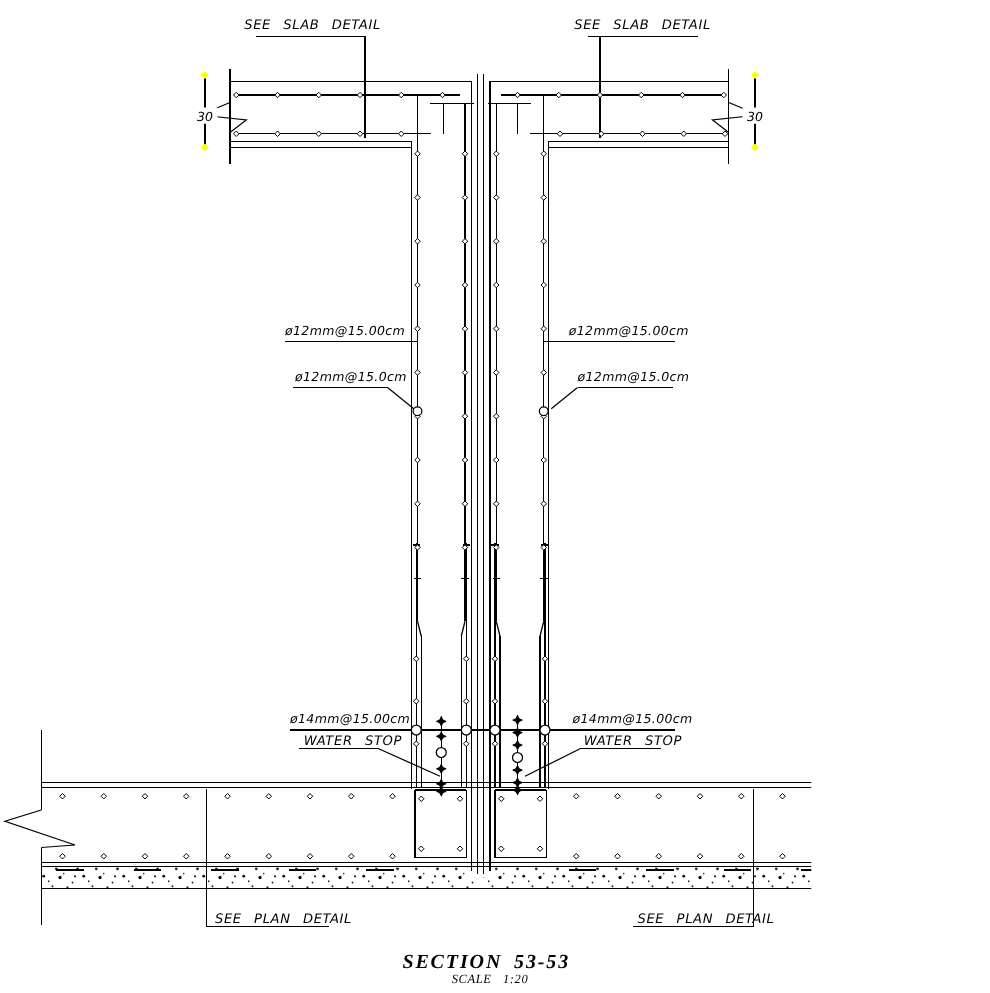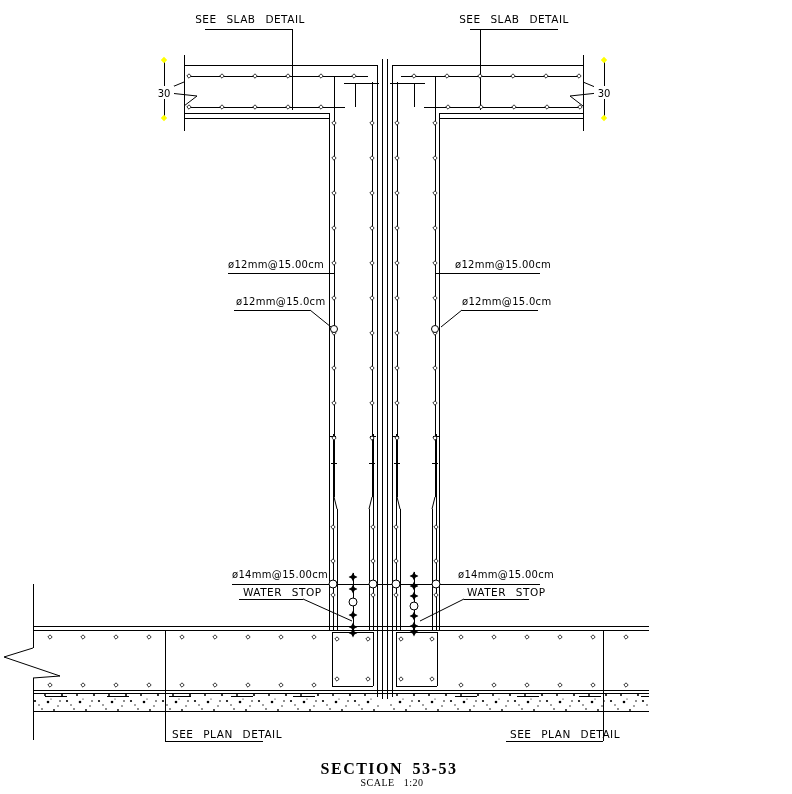--- a/index.html
+++ b/index.html
@@ -1,17 +1,17 @@
 <!DOCTYPE html>
 <html><head>
 <meta charset="utf-8">
 <style>
   html,body{margin:0;padding:0;background:#ffffff;}
   #stage{position:relative;width:649px;height:794px;background:#fff;overflow:hidden;
-         font-family:"DejaVu Sans","Liberation Sans",sans-serif;}
+         font-family:"DejaVu Sans","Liberation Sans",sans-serif;font-style:italic;}
   svg{position:absolute;left:0;top:0;}
   text{fill:#000;}
   .cad-label{font-family:"DejaVu Sans","Liberation Sans",sans-serif;font-size:10px;letter-spacing:0.3px;}
   .cad-callout{font-family:"DejaVu Sans","Liberation Sans",sans-serif;font-size:10.5px;letter-spacing:0.5px;word-spacing:6px;}
   .cad-dim{font-family:"DejaVu Sans","Liberation Sans",sans-serif;font-size:10px;}
   .cad-title{font-family:"Liberation Serif","DejaVu Serif",serif;font-size:16px;font-weight:bold;letter-spacing:1.5px;word-spacing:4px;}
   .cad-scale{font-family:"Liberation Serif","DejaVu Serif",serif;font-size:10px;letter-spacing:0.5px;word-spacing:6px;}
 </style>
 </head>
 <body>

